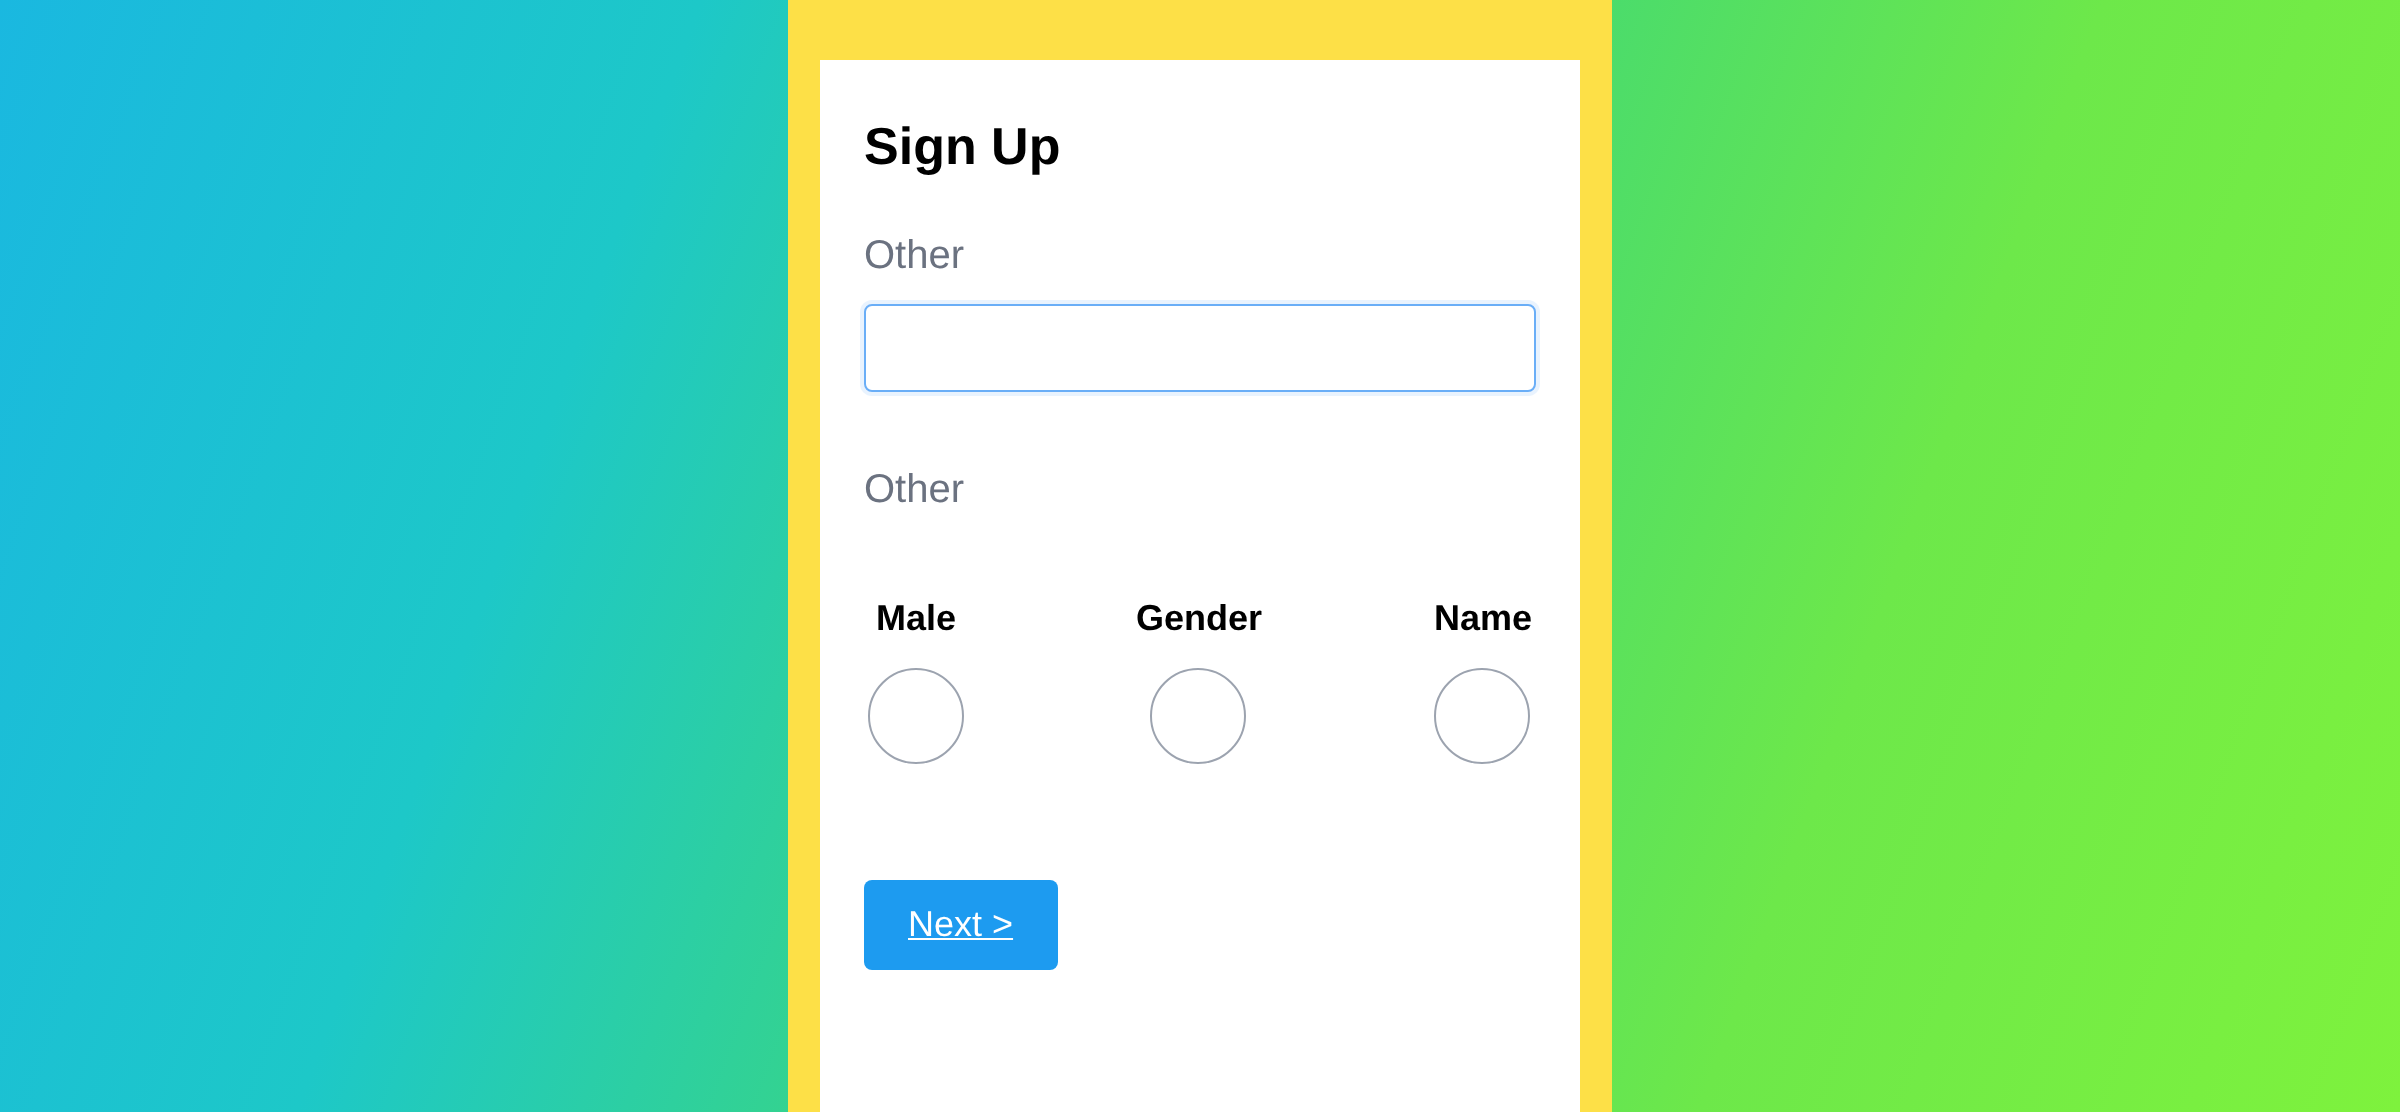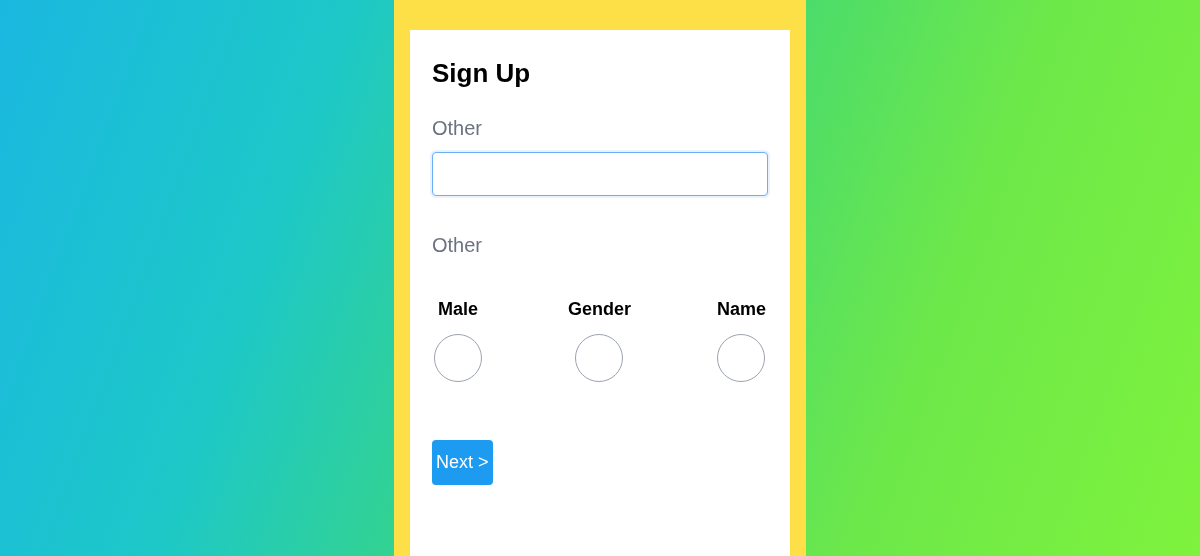--- a/index.html
+++ b/index.html
@@ -80,22 +80,23 @@
       border-radius: 50%;
       background: #ffffff;
       cursor: pointer;
     }
     .next-button {
       background: #1d9bf0;
       color: #ffffff;
       border: none;
       border-radius: 4px;
       font-size: 18px;
-      padding: 12px 4px;
+      padding: 12px 22px;
       cursor: pointer;
+      text-decoration: underline;
     }
   </style>
 </head>
 <body>
 
 <div class="device-frame">
   <div class="form-card">
     <h1 class="form-title">Sign Up</h1>
 
     <div class="field-label">Other</div>

